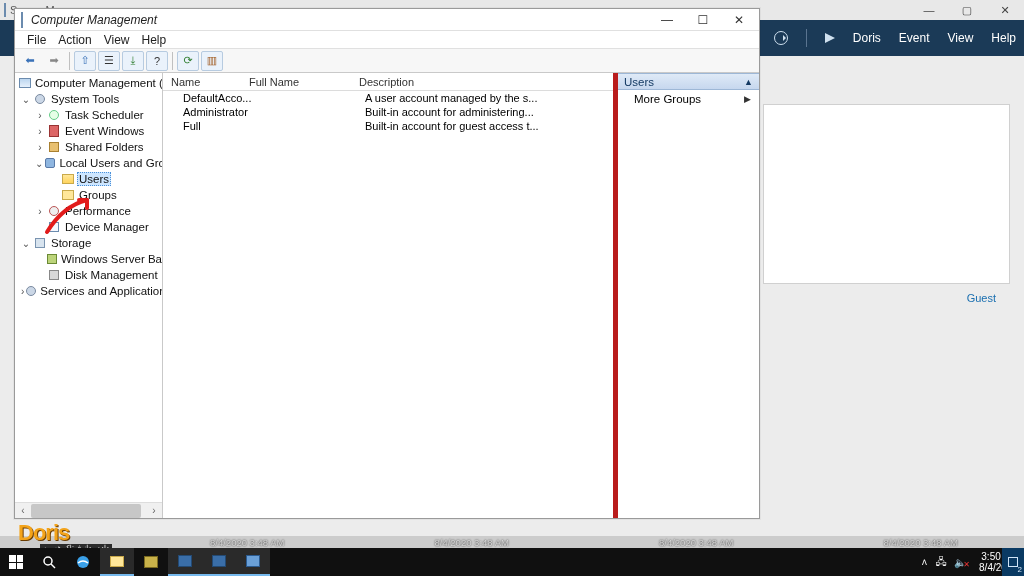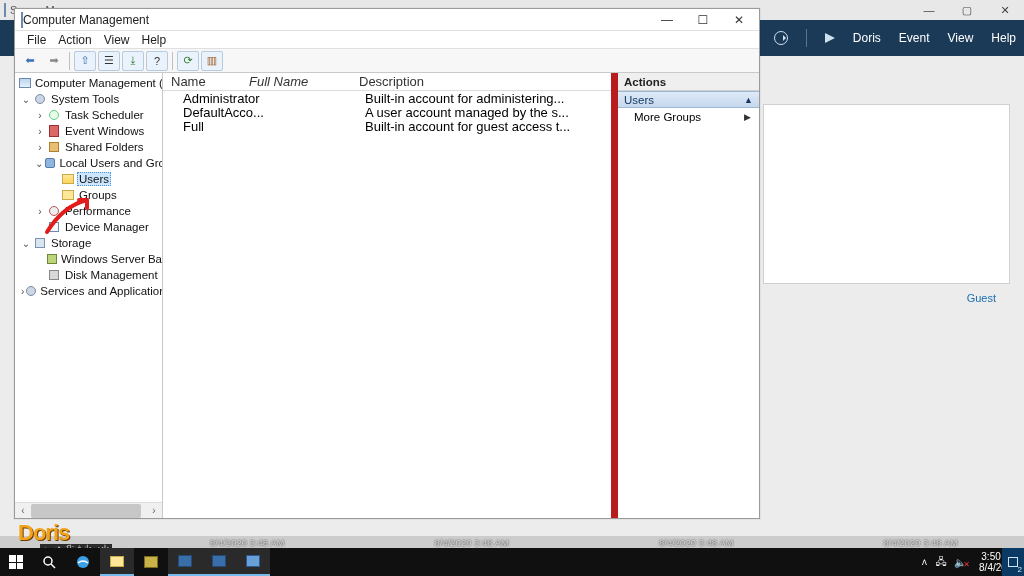--- a/index.html
+++ b/index.html
@@ -85,24 +85,24 @@
   
   .tree-hscroll {
     position:absolute; bottom:0; left:0; right:0; height:16px; background:#f0f0f0; border-top:1px solid #ddd;
     display:flex; align-items:center;
   }
   .tree-hscroll .thumb { position:absolute; left:16px; width:110px; height:14px; top:1px; background:#c7c7c7; border-radius:2px; }
   .tree-hscroll .arrow { width:16px; height:16px; display:flex; align-items:center; justify-content:center; color:#666; font-size:10px; }
   .tree-hscroll .arrow.right { margin-left:auto; }
 
   
-  .cm-list { flex:1; border-right:7px solid #b91c1c; font-size:13px; display:flex; flex-direction:column; min-width:0; }
+  .cm-list { flex:1; border-right:5px solid #b91c1c; font-size:11px; display:flex; flex-direction:column; min-width:0; }
   .lh { height:18px; display:flex; align-items:center; border-bottom:1px solid #dcdcdc; background:#fff; }
   .lh .col { padding-left:8px; color:#333; }
-  .c-name { width:78px; } .c-full { width:110px;font-style:italic; } .c-desc { flex:1; }
+  .c-name { width:78px; } .c-full { width:110px; } .c-desc { flex:1; }
   .lrow { height:14px; display:flex; align-items:center; }
   .lrow .ic { width:14px; height:14px; margin:0 3px; }
   .ic-user { width:12px; height:12px; background:radial-gradient(circle at 50% 35%, #f1c9a0 30%, transparent 31%), linear-gradient(#6a8ec9,#4a6ea9); border-radius:1px; }
   .ic-userd { width:12px; height:12px; background:radial-gradient(circle at 50% 35%, #e1e1e1 30%, transparent 31%), linear-gradient(#bcbcbc,#9a9a9a); border-radius:1px; }
 
   
   .cm-actions { width:141px; font-size:11.5px; }
   .ah { height:18px; background:#efefef; border-bottom:1px solid #d0d0d0; padding-left:6px; display:flex; align-items:center; font-weight:600; color:#222; }
   .as { height:17px; background:linear-gradient(#dfeaf7,#c6d7ee); border:1px solid #9db7d6; border-left:none; border-right:none; padding:0 6px; display:flex; align-items:center; color:#143a63; }
   .as .up { margin-left:auto; font-size:9px; }
@@ -164,21 +164,21 @@
   </div>
   <div class="bg-sm-body">
     <div class="bg-sm-whitepanel"></div>
     <div class="bg-sm-hide">Guest</div>
   </div>
 </div>
 
 <div class="cm-window">
   <div class="cm-titlebar">
     <span class="ic"><span class="ic-screen"></span></span>
-    <span style="margin-left:0;">Computer Management</span>
+    <span style="margin-left:8px;font-style:italic;">Computer Management</span>
     <span class="spacer"></span>
     <span class="ctl">—</span>
     <span class="ctl">☐</span>
     <span class="ctl">✕</span>
   </div>
   <div class="cm-menubar">
     <span>File</span>
     <span>Action</span>
     <span>View</span>
     <span>Help</span>
@@ -306,41 +306,40 @@
       </div>
     </div>
 
     <div class="cm-list">
       <div class="lh">
         <span class="col c-name">Name</span>
         <span class="col c-full">Full Name</span>
         <span class="col c-desc">Description</span>
       </div>
       <div class="lrow">
+        <span class="ic"><span class="ic-userd"></span></span>
+        <span class="c-name" style="width:72px">DefaultAcco...</span>
+        <span class="c-full"></span>
+        <span class="c-desc">A user account managed by the s...</span>
+      </div>
+      <div class="lrow">
         <span class="ic"><span class="ic-user"></span></span>
         <span class="c-name" style="width:72px">Administrator</span>
         <span class="c-full"></span>
         <span class="c-desc">Built-in account for administering...</span>
-      </div>
-      <div class="lrow">
-        <span class="ic"><span class="ic-userd"></span></span>
-        <span class="c-name" style="width:72px">DefaultAcco...</span>
-        <span class="c-full"></span>
-        <span class="c-desc">A user account managed by the s...</span>
       </div>
       <div class="lrow">
         <span class="ic"><span class="ic-userd"></span></span>
         <span class="c-name" style="width:72px">Full</span>
         <span class="c-full"></span>
         <span class="c-desc">Built-in account for guest access t...</span>
       </div>
     </div>
 
     <div class="cm-actions">
-      <div class="ah">Actions</div>
       <div class="as">
         <span>Users</span>
         <span class="up">▲</span>
       </div>
       <div class="ai">
         <span>More Groups</span>
         <span class="ar">▶</span>
       </div>
     </div>
   </div>

